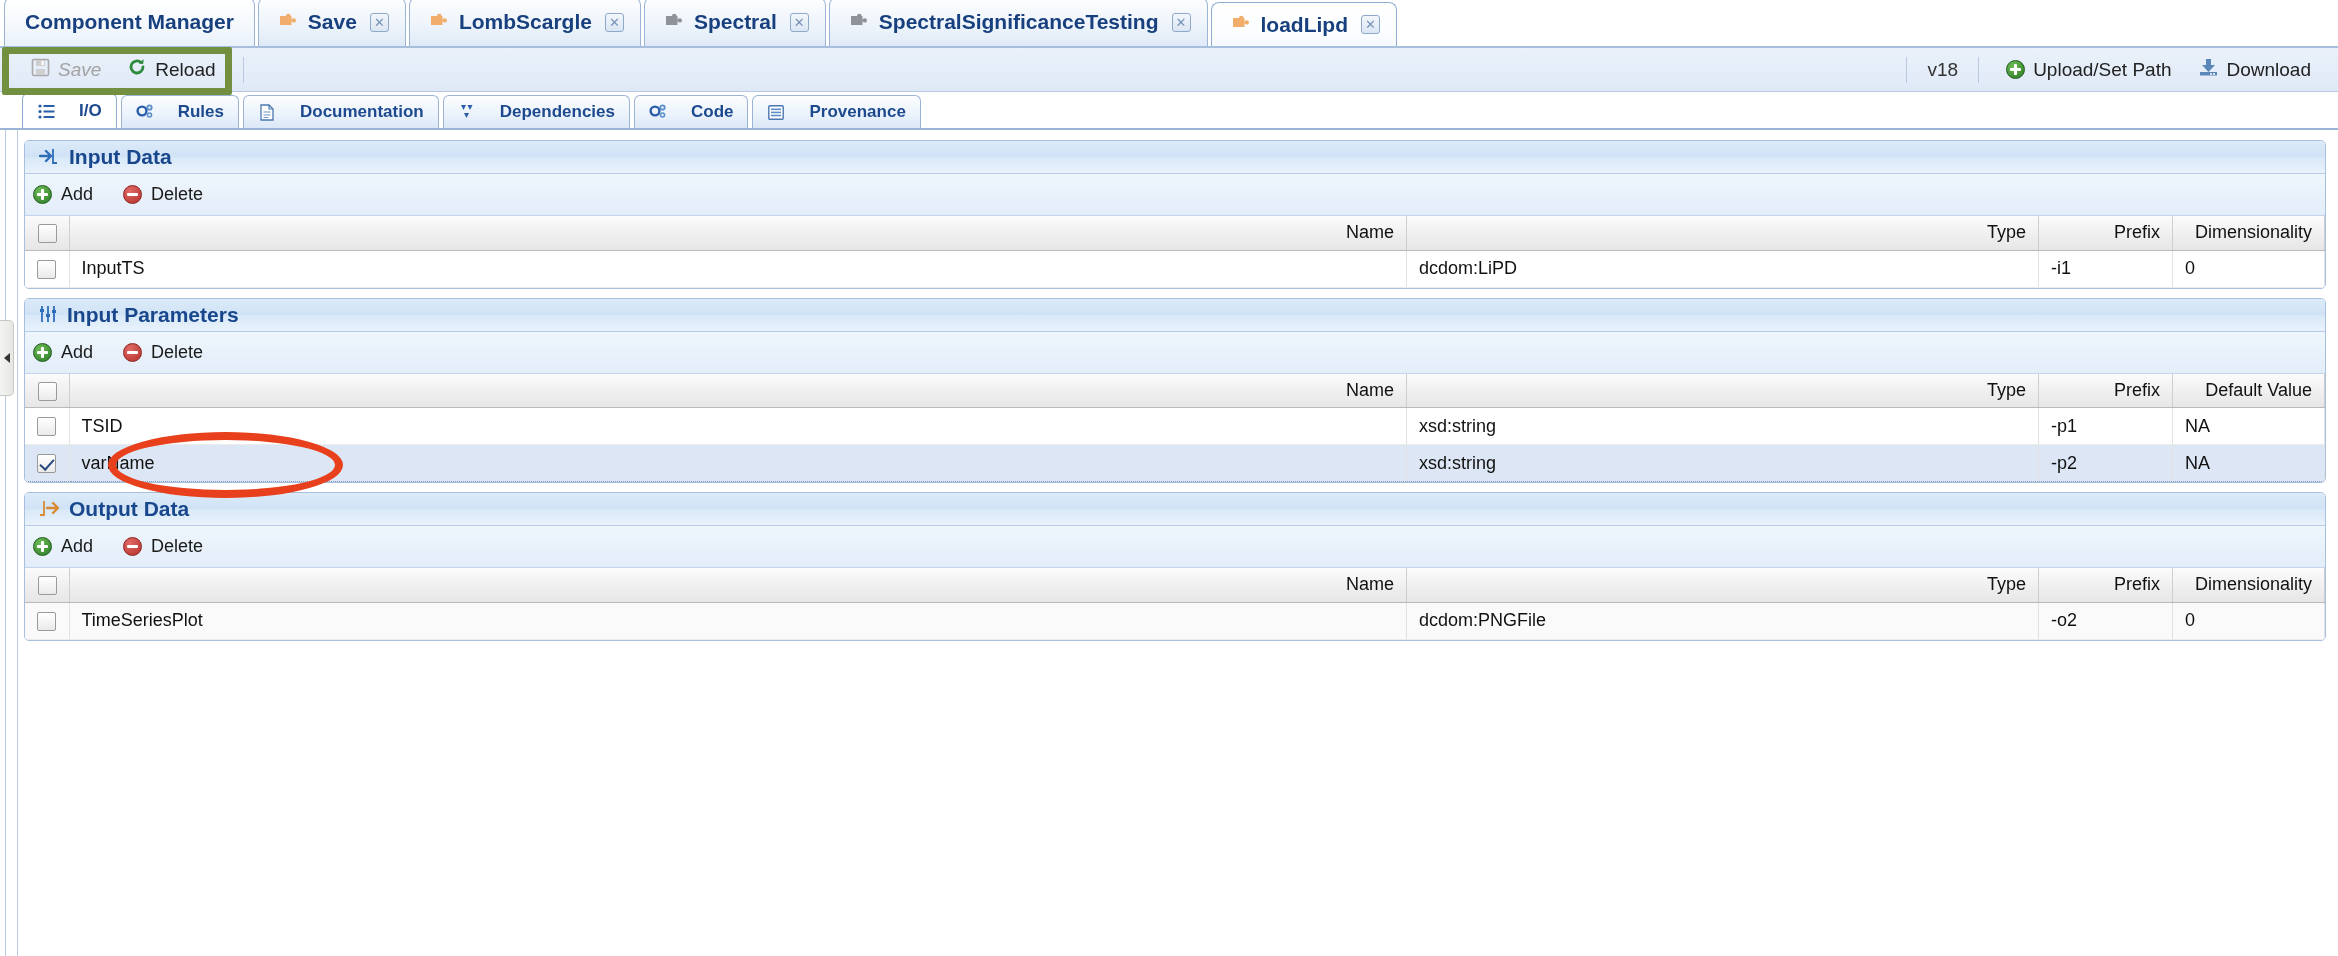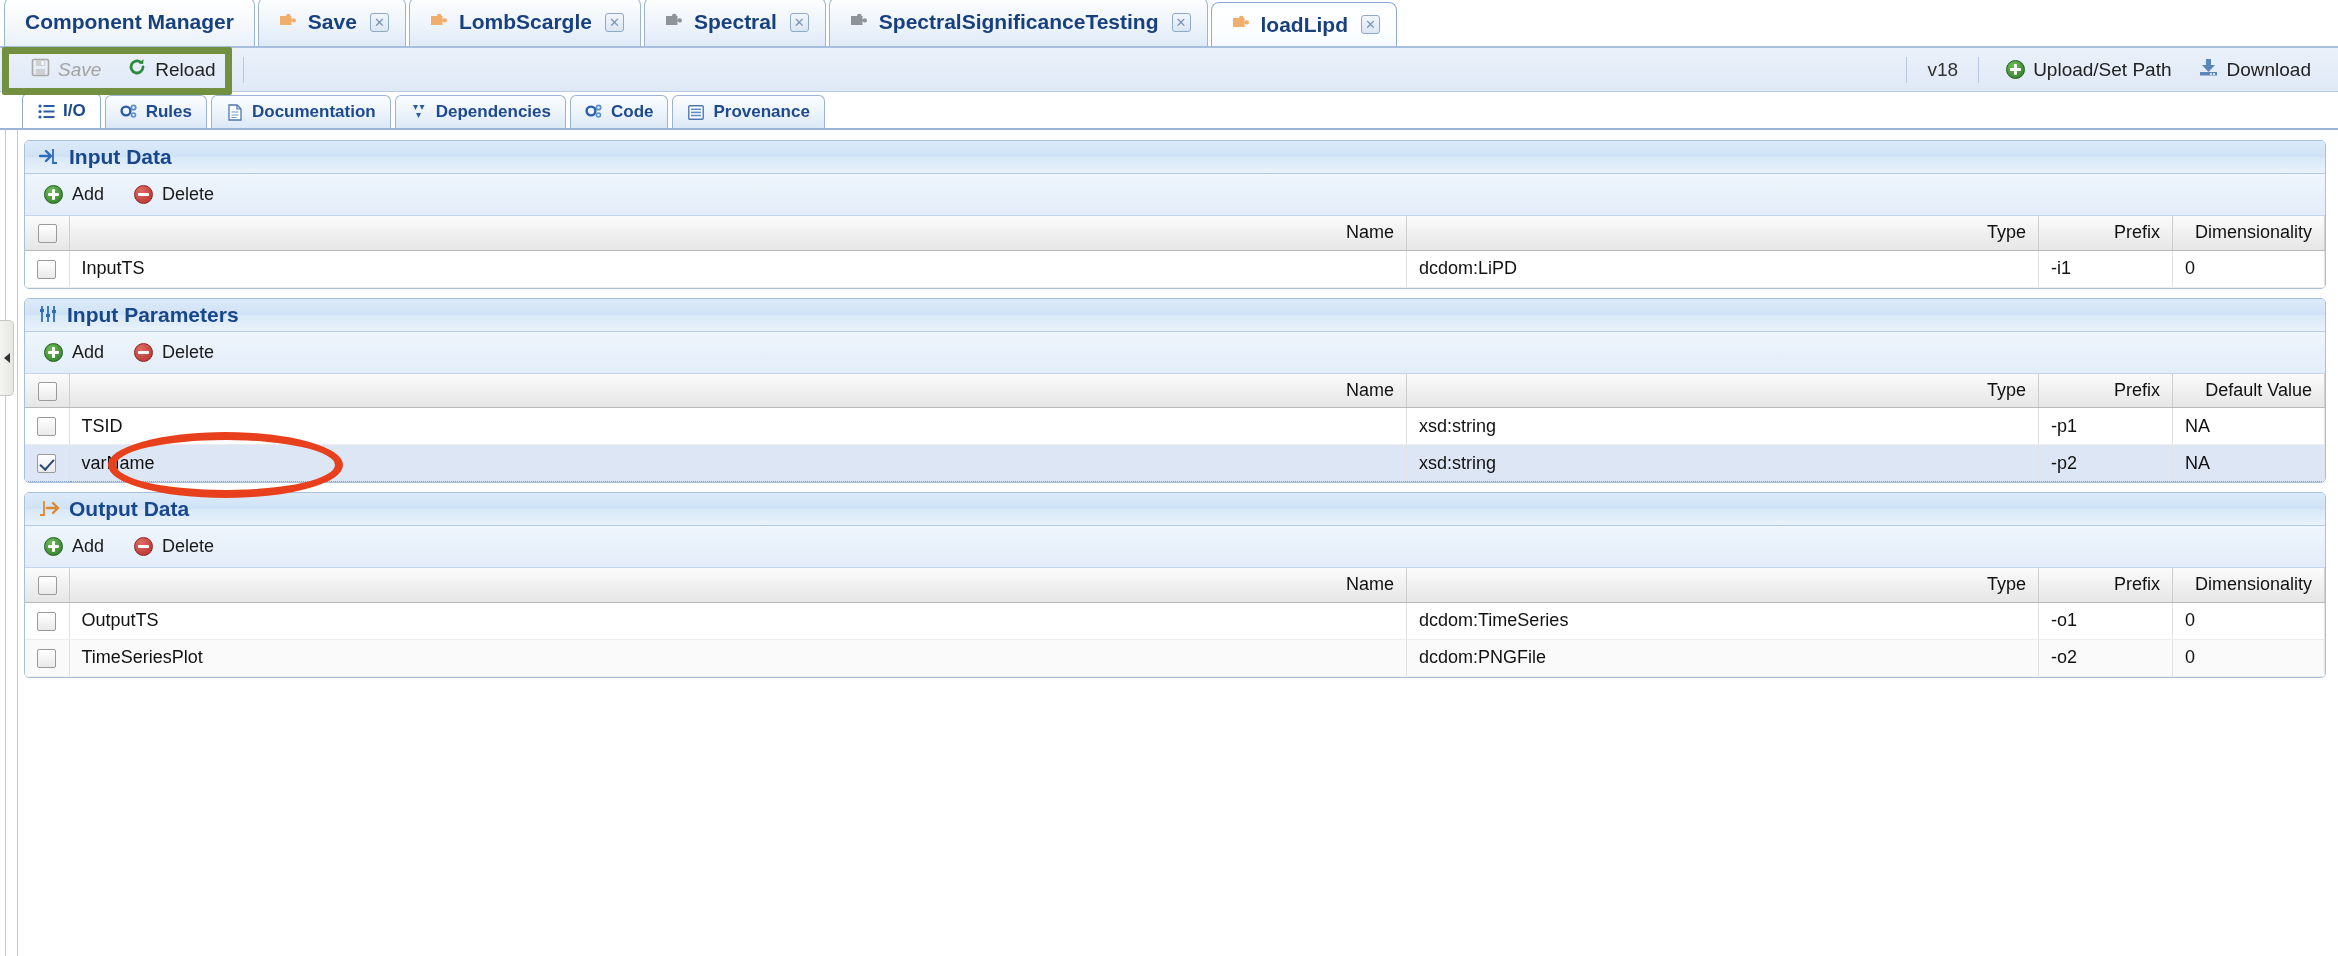--- a/index.html
+++ b/index.html
@@ -107,21 +107,21 @@
   .subtabwrap {
     height: 38px;
     background: #ffffff;
     border-bottom: 2px solid #9bb4d6;
     display: flex;
     align-items: flex-end;
     padding-left: 22px;
   }
   .stab {
     height: 33px;
-    display: flex; align-items: center; gap: 8px;
+    display: flex; align-items: center; gap: 24px;
     padding: 0 14px;
     margin-right: 4px;
     border: 1px solid #9bb4d6;
     border-bottom: none;
     border-radius: 6px 6px 0 0;
     background: linear-gradient(to bottom,#fcfdfe 0%,#eaf2fb 60%,#dbe8f6 100%);
     color: #1d4a8f;
     font-size: 17px;
     font-weight: bold;
     cursor: pointer;
@@ -186,21 +186,21 @@
     padding: 0 14px;
     background: linear-gradient(to bottom, #dcebf9 0%, #cfe2f6 48%, #d9e9f8 52%, #e8f2fc 100%);
     border-bottom: 1px solid #b6cce6;
     color: #19478c;
     font-size: 21px;
     font-weight: bold;
   }
   .panel-toolbar {
     height: 42px;
     display: flex; align-items: center;
-    padding: 0 19px;
+    padding: 0 8px;
     gap: 30px;
     background: linear-gradient(to bottom,#eef5fc,#e3edf9);
     border-bottom: 1px solid #c3d5ea;
   }
   .pbtn {
     display: flex; align-items: center; gap: 9px;
     font-size: 18px; color: #1a1a1a;
     cursor: pointer;
     white-space: nowrap;
   }
@@ -599,29 +599,20 @@
           <th class="cb">
             <span class="chk"></span>
           </th>
           <th>Name</th>
           <th class="col-type">Type</th>
           <th class="col-pre">Prefix</th>
           <th class="col-last">Dimensionality</th>
         </tr>
       </thead>
       <tbody>
-        <tr>
-          <td class="cb">
-            <span class="chk"></span>
-          </td>
-          <td>OutputTS</td>
-          <td class="col-type">dcdom:TimeSeries</td>
-          <td class="col-pre">-o1</td>
-          <td class="col-last">0</td>
-        </tr>
         <tr class="alt">
           <td class="cb">
             <span class="chk"></span>
           </td>
           <td>TimeSeriesPlot</td>
           <td class="col-type">dcdom:PNGFile</td>
           <td class="col-pre">-o2</td>
           <td class="col-last">0</td>
         </tr>
       </tbody>

